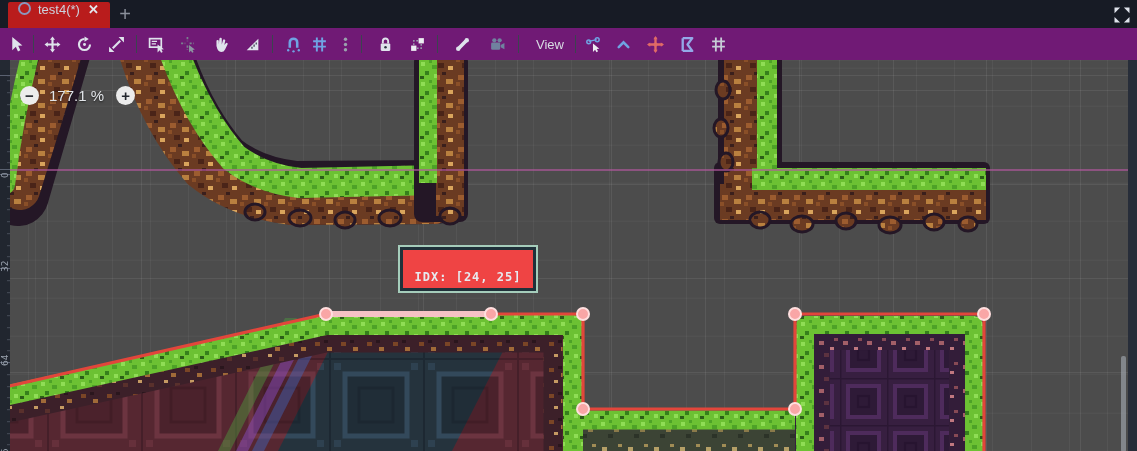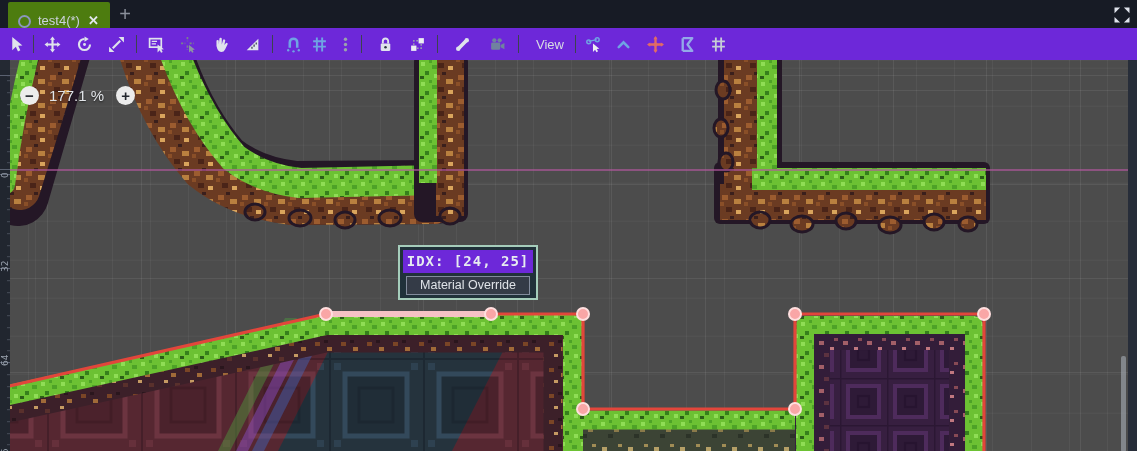--- a/index.html
+++ b/index.html
@@ -2,31 +2,31 @@
 <html><head>
 <meta charset="utf-8">
 <style>
   * { margin:0; padding:0; box-sizing:border-box; }
   html,body { width:1137px; height:451px; overflow:hidden; background:#171b25;
     font-family:"Liberation Sans", sans-serif; }
   .app { position:relative; width:1137px; height:451px; background:#171b25; }
 
   
   .tabbar { position:absolute; left:0; top:0; width:1137px; height:28px; background:#171b25; }
-  .tab { position:absolute; left:8px; top:2px; height:26px; width:102px; background:#4d7c0f;
-    display:flex; align-items:flex-end; padding:0 6px; border-radius:2px 2px 0 0; }
+  .tab { position:absolute; left:8px; top:2px; height:26px; width:102px; background:#b91c1c;
+    display:flex; align-items:flex-start; padding:0 6px; border-radius:2px 2px 0 0; }
   .tab-circle { width:13px; height:13px; border:2.4px solid #8b97bd; border-radius:50%; margin:0 7px 0 4px; flex:none; }
   .tab-label { color:#ccd2dd; font-size:13px; white-space:nowrap; }
   .tab-close { margin-left:8px; color:#e3e7ee; font-size:13px; font-weight:bold; cursor:default; }
   .newtab { position:absolute; left:112px; top:0; width:26px; height:28px; color:#8a909b;
     font-size:20px; display:flex; align-items:center; justify-content:center; }
   .expand-btn { position:absolute; right:5px; top:5px; width:20px; height:20px; }
 
   
-  .toolbar { position:absolute; left:0; top:28px; width:1137px; height:32px; background:#6d28d9; }
+  .toolbar { position:absolute; left:0; top:28px; width:1137px; height:32px; background:#701a75; }
   .tbtn { position:absolute; top:4px; width:24px; height:24px; display:flex; align-items:center;
     justify-content:center; border-radius:3px; }
   .tsep { position:absolute; top:7px; width:1px; height:18px; background:#3c434f; }
   .view-btn { position:absolute; top:4px; left:526px; height:24px; padding:0 10px; color:#d8dce3;
     font-size:13px; display:flex; align-items:center; border-radius:3px; }
 
   
   .corner { position:absolute; left:0; top:60px; width:10px; height:10px; background:#242933; }
   .hruler { position:absolute; left:10px; top:60px; width:1118px; height:10px; background:#21262f; overflow:hidden;
     background-image:
@@ -58,22 +58,22 @@
 
   
   .zoomw { position:absolute; left:10px; top:26px; display:flex; align-items:center; }
   .zbtn { width:19px; height:19px; border-radius:50%; background:#ececec; color:#23272e; font-size:15px;
     font-weight:bold; display:flex; align-items:center; justify-content:center; line-height:1; }
   .zlabel { color:#e2e5e9; font-size:15px; margin:0 12px 0 10px; text-shadow:0 1px 2px rgba(0,0,0,.6); }
 
   
   .tooltip { position:absolute; left:388px; top:185px; width:140px; border:2px solid #a5cdbb;
     background:#20313a; padding:3px; }
-  .tt-idx { background:#6d28d9; color:#e6ebf0; font-family:"DejaVu Sans Mono",monospace; font-size:14px;
-    font-weight:bold; text-align:center; padding:3px 2px 4px; letter-spacing:1px; }
+  .tt-idx { background:#ef4444; color:#e6ebf0; font-family:"DejaVu Sans Mono",monospace; font-size:12px;
+    font-weight:bold; text-align:center; padding:20px 2px 4px; letter-spacing:1px; }
   .tt-mat { margin:3px 3px 0; background:#343b47; border:1px solid #828b9c; color:#dfe3e8;
     font-size:12.5px; text-align:center; padding:1px 4px 2px; }
 
   .icon { display:block; }
 </style>
 </head>
 <body>
 
 <div class="app">
 
@@ -386,20 +386,19 @@
     </svg>
 
     <div class="zoomw">
       <div class="zbtn">−</div>
       <div class="zlabel">177.1 %</div>
       <div class="zbtn">+</div>
     </div>
 
     <div class="tooltip">
       <div class="tt-idx">IDX: [24, 25]</div>
-      <div class="tt-mat">Material Override</div>
     </div>
 
     <div class="vscroll"></div>
   </div>
 
   <div class="right-strip"></div>
 </div>
 
 </body></html>

